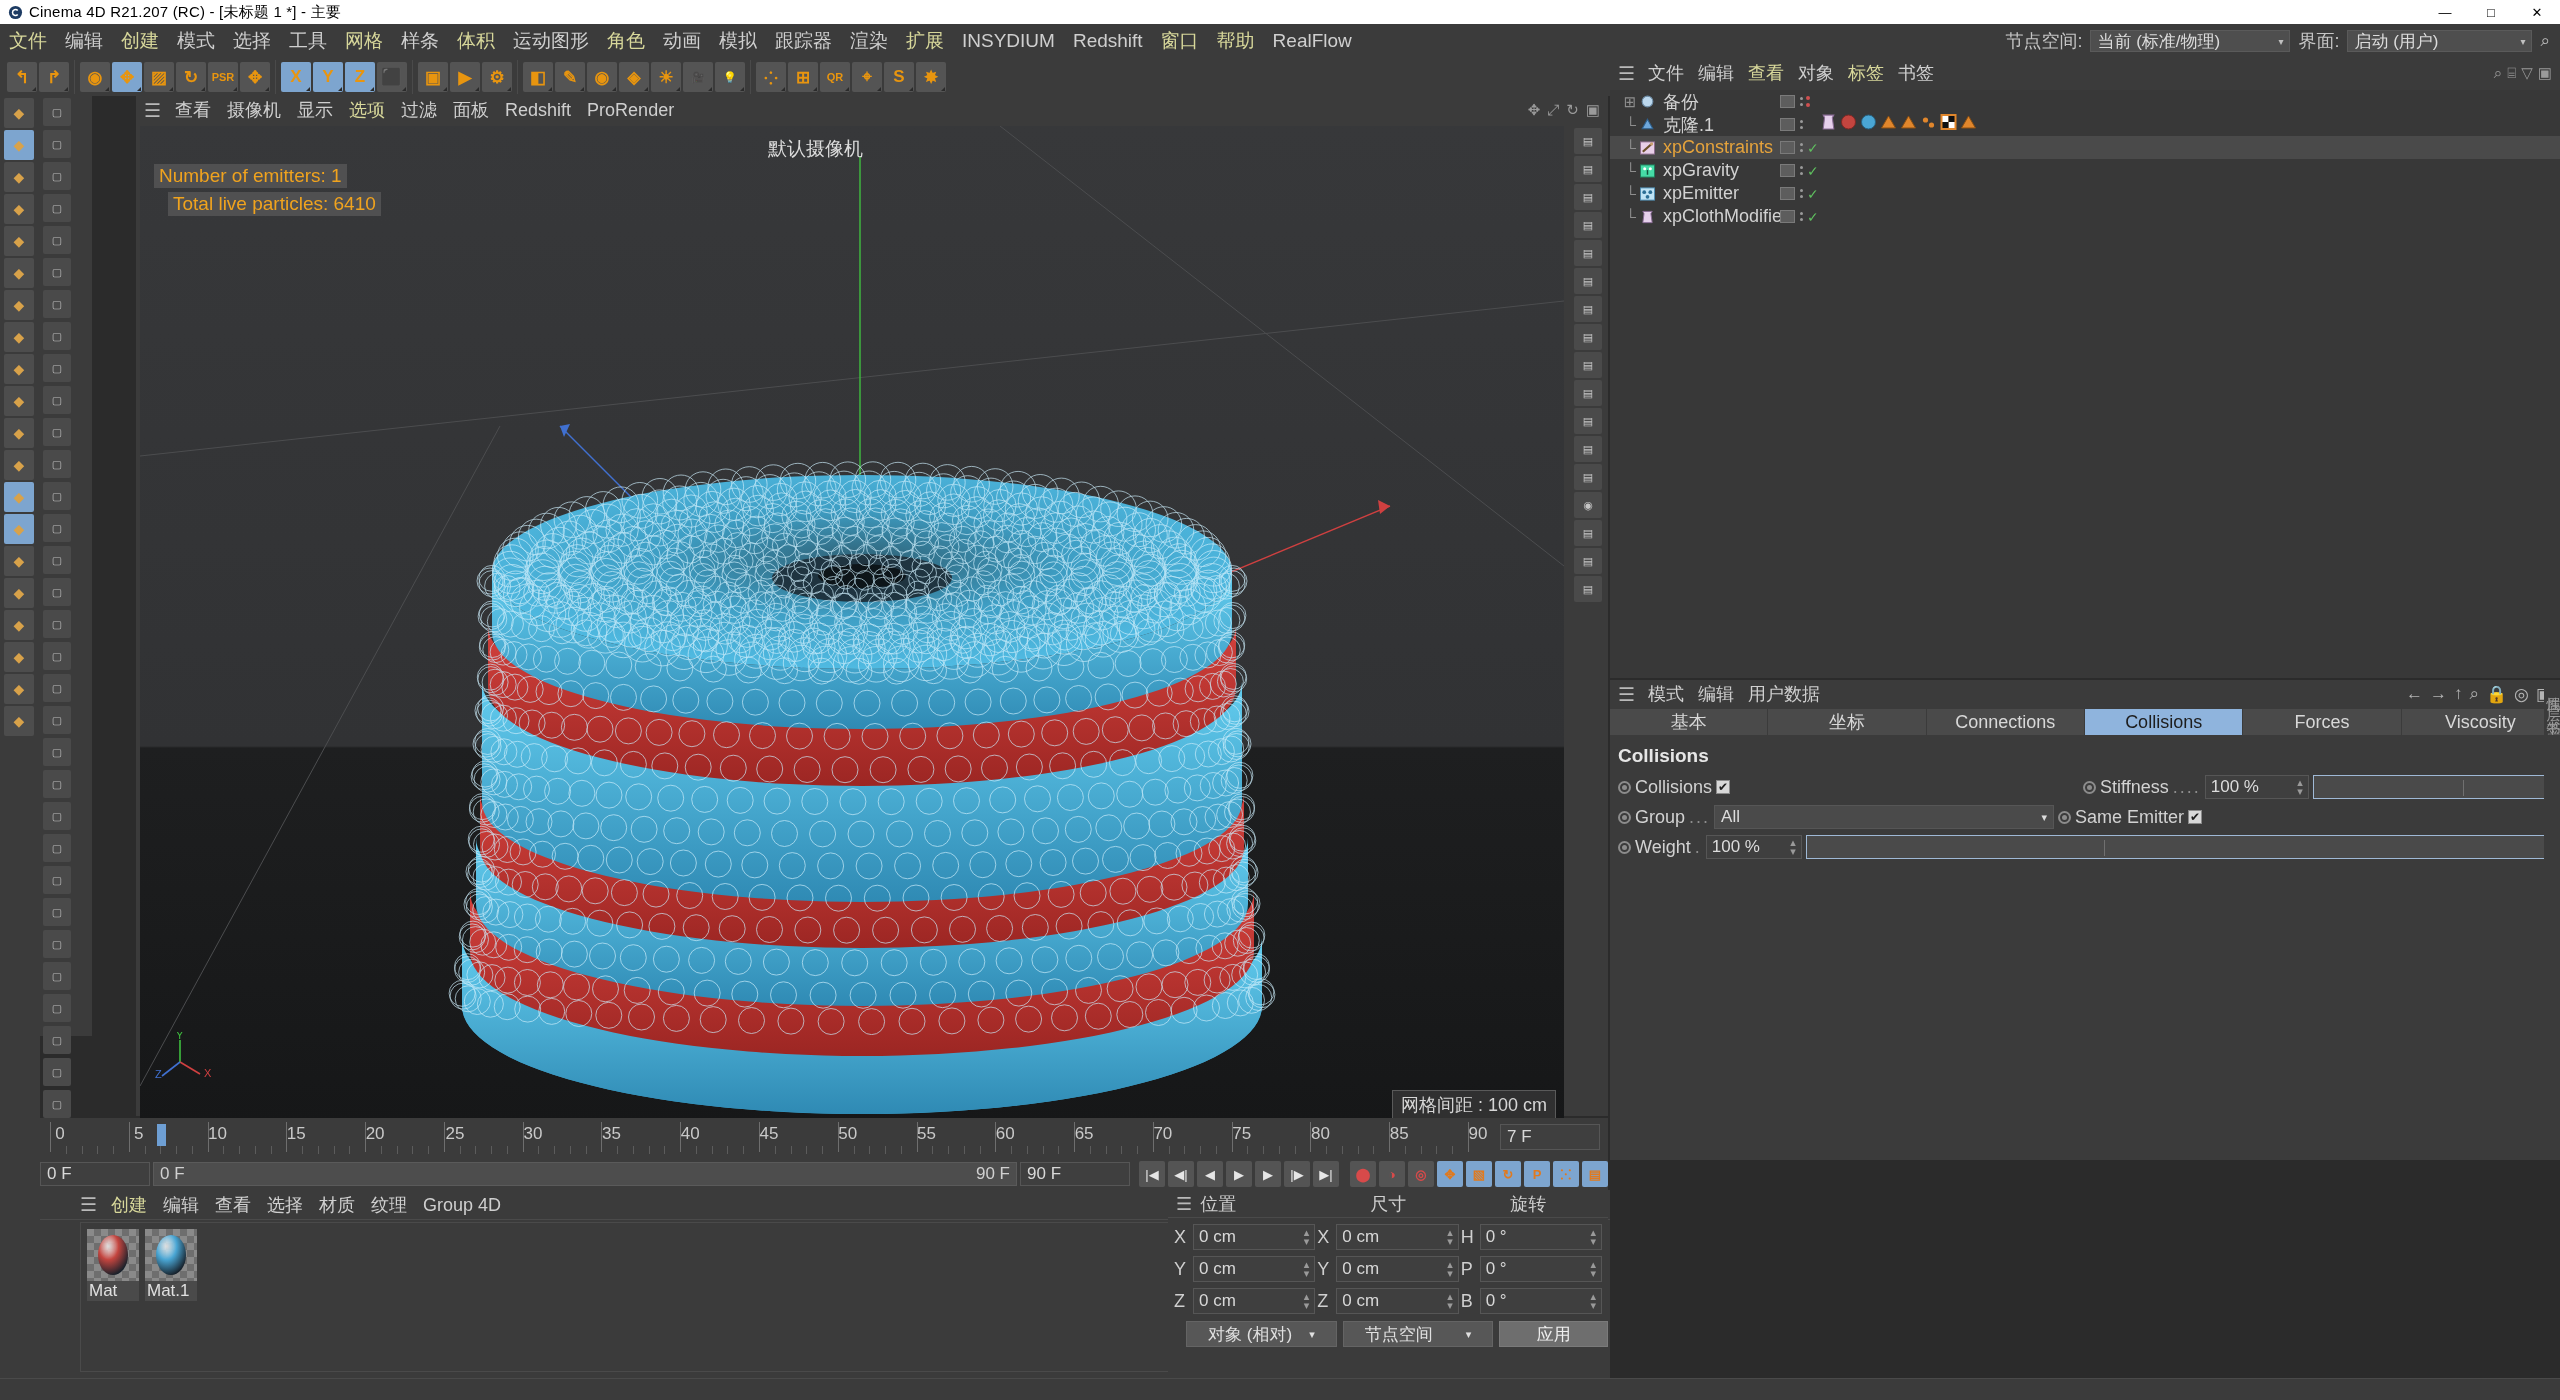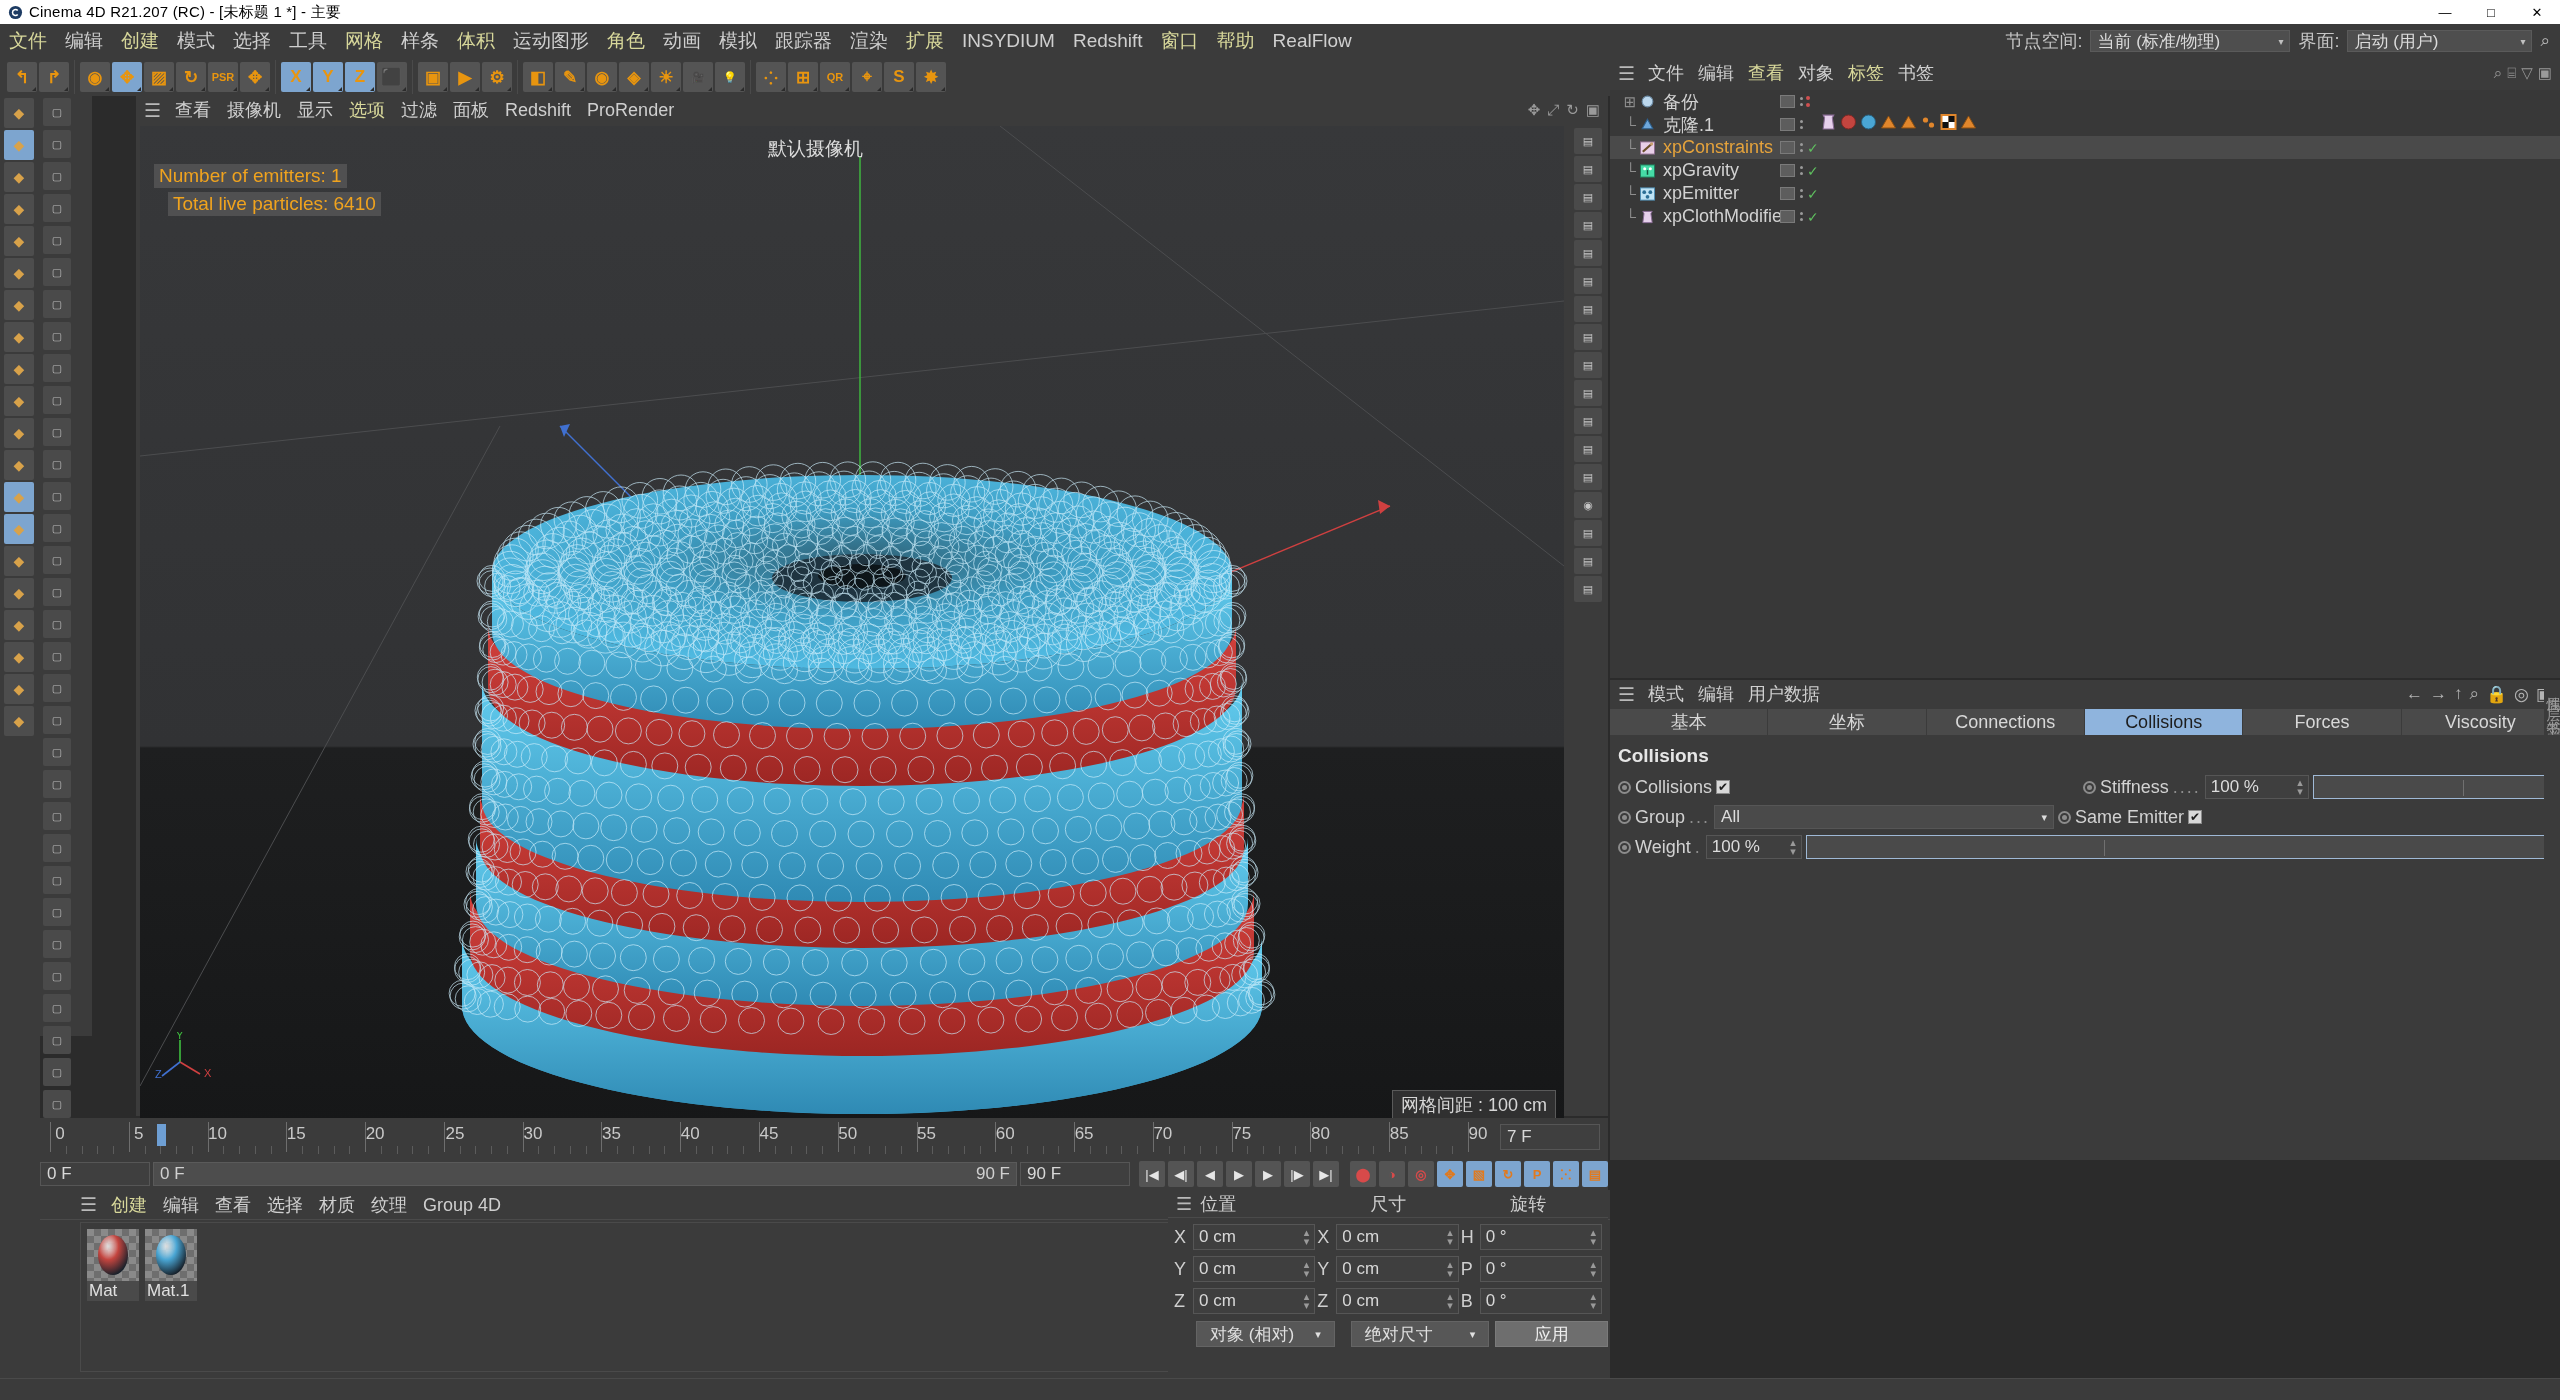--- a/index.html
+++ b/index.html
@@ -111,22 +111,22 @@
   #coordhdr{ display:flex; align-items:center; height:28px; border-bottom:1px solid #4a4a4a;
      font-size:18px; color:#cfcfcf;}
   .crow{ display:flex; align-items:center; height:30px; margin-top:2px; gap:2px;}
   .clbl{ width:17px; font-size:18px; color:#cfcfcf; text-align:left;}
   .cfield{ flex:1; height:26px; background:#3f3f3f; border:1px solid #565656;
     color:#d8d8d8; font-size:17px; padding:0 5px; display:flex; align-items:center;
     justify-content:space-between;}
   .spin{ font-size:11px; color:#9a9a9a; line-height:9px;}
   #coordbtns{ display:flex; gap:6px; margin-top:5px; padding-left:18px;}
   .cdrop{ flex:1; height:26px; background:#575757; border:1px solid #646464;
-    font-size:17px; color:#e0e0e0; display:flex; align-items:center; padding:0 13px;
-    justify-content:space-between;margin-left:10px;}
+    font-size:17px; color:#e0e0e0; display:flex; align-items:center; padding:0 21px;
+    justify-content:space-between;}
   .cbtn{ flex:1; height:26px; background:#6e6e6e; border:1px solid #7a7a7a; color:#efefef;
     font-size:17px; display:flex; align-items:center; justify-content:center;}
 
   
   #objmgr{ position:absolute; left:1610px; top:58px; width:950px; height:620px; background:#3b3b3b;}
   #objmenu{ height:30px; display:flex; align-items:center;}
   #objmenu .mi{ font-size:18px; line-height:30px; padding:0 7px;}
   #objmenu .om-right{ margin-left:auto; display:flex; gap:5px; padding-right:8px; align-items:center;}
   #objlist{ position:absolute; left:0; top:32px; right:0; bottom:0; background:#383838;}
   .orow{ height:23px; display:flex; align-items:center; font-size:18px; position:relative;}
@@ -1929,21 +1929,21 @@
           <span class="spin">▴<br>▾</span>
         </span>
       </div>
     </div>
   <div id="coordbtns">
     <div class="cdrop">
       <span>对象 (相对)</span>
       <span style="font-size:11px">▾</span>
     </div>
     <div class="cdrop">
-      <span>绝对尺寸</span>
+      <span>节点空间</span>
       <span style="font-size:11px">▾</span>
     </div>
     <div class="cbtn">应用</div>
   </div>
 </div>
 
 <div id="objmgr">
   <div id="objmenu">
     <span style="padding:0 6px 0 8px;color:#b9b9b9;">☰</span>
     <div id="objmenuitems" style="display:flex;">

